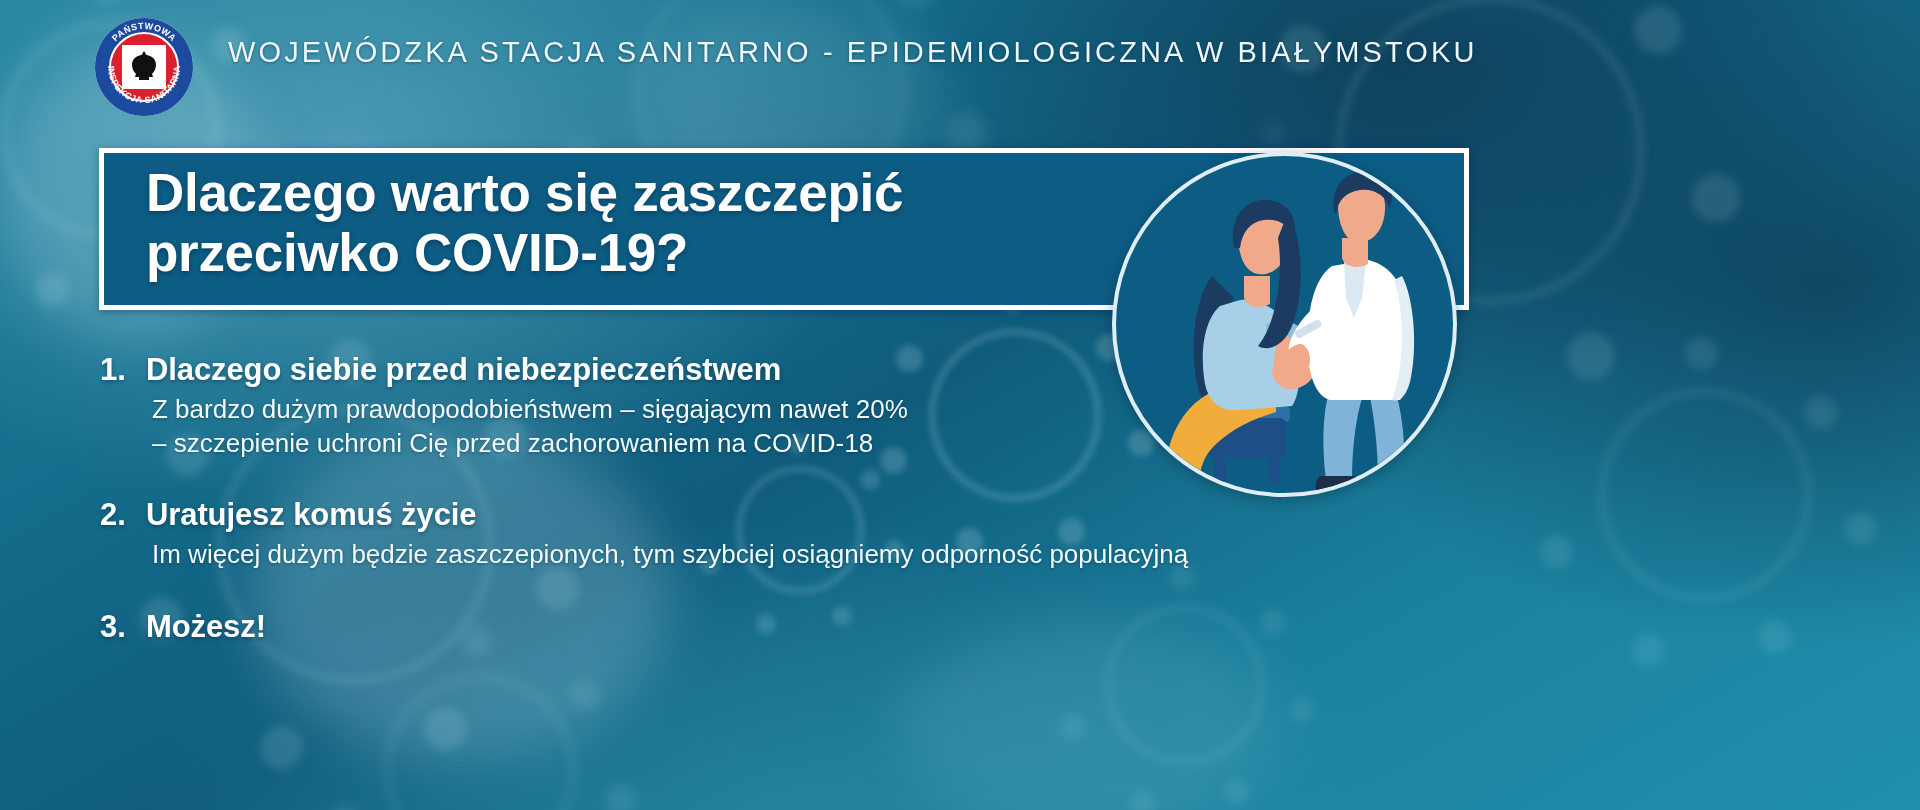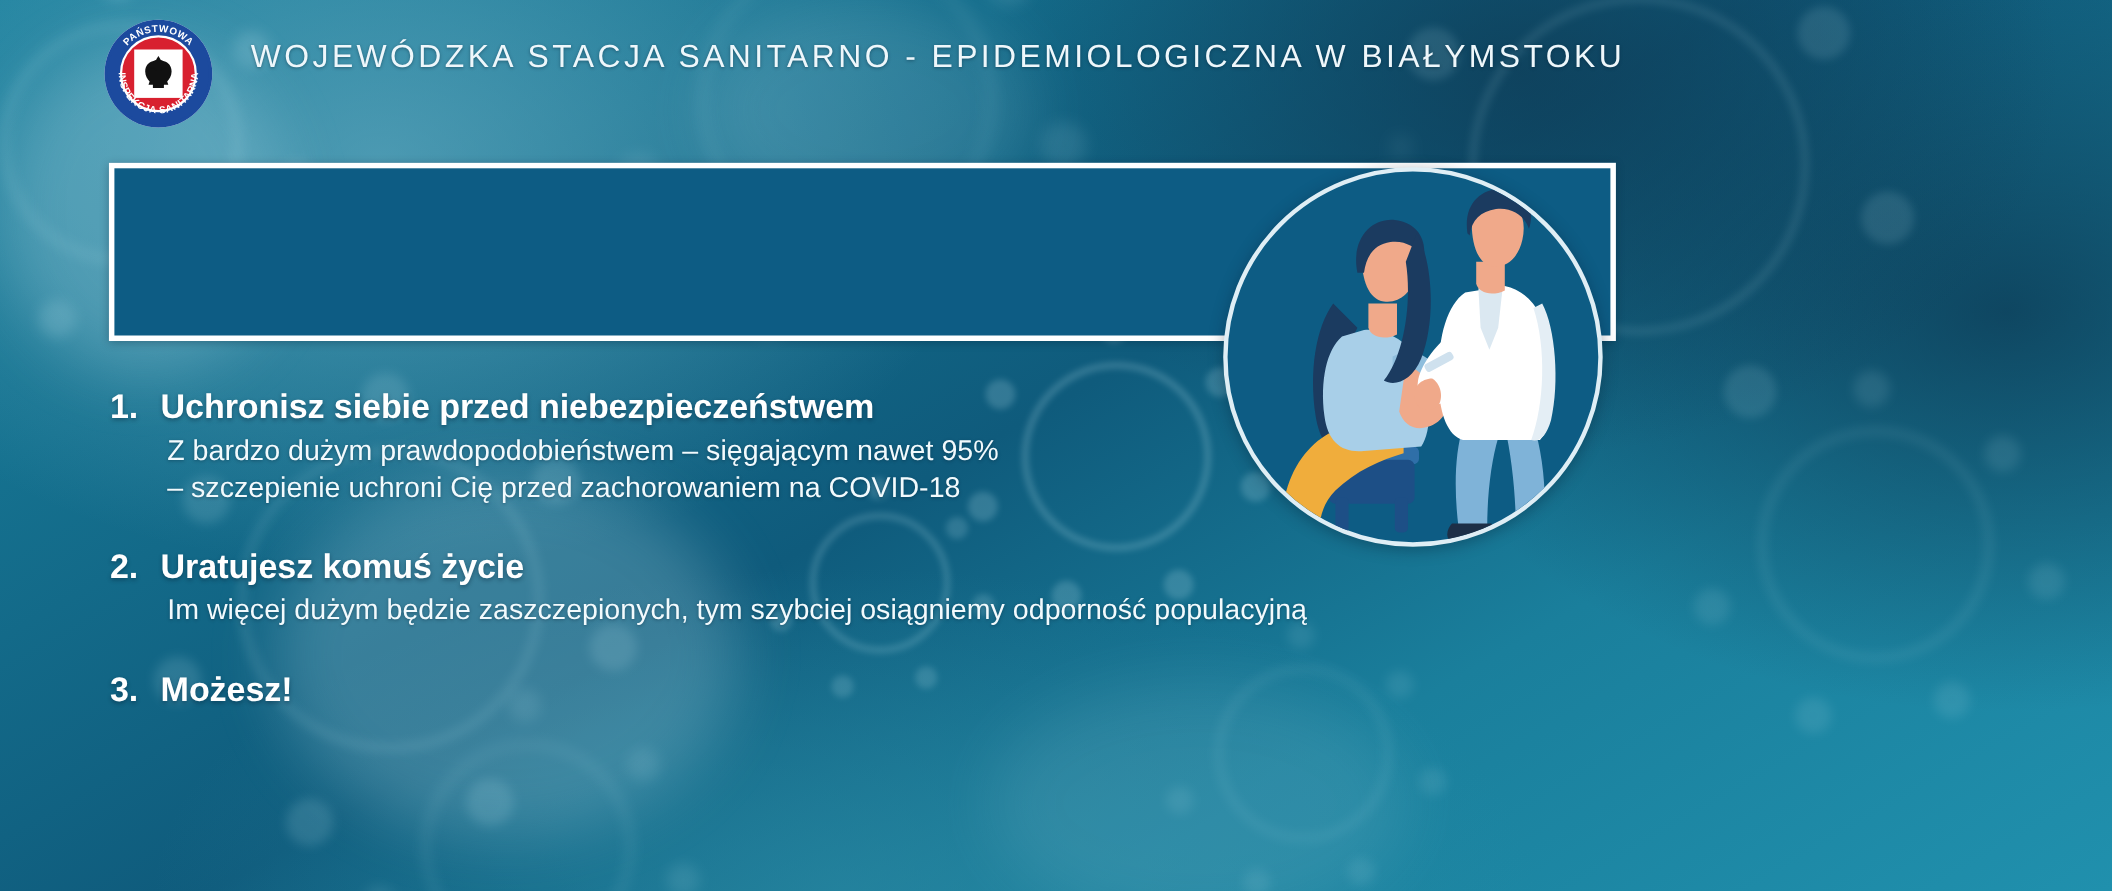--- a/index.html
+++ b/index.html
@@ -277,20 +277,24 @@
         </defs>
         <text><textPath href="#arcTop" startOffset="50%" text-anchor="middle">PAŃSTWOWA</textPath></text>
         <text><textPath href="#arcBot" startOffset="50%" text-anchor="middle">INSPEKCJA SANITARNA</textPath></text>
       </svg>
     </div>
 
     <div class="header-title">WOJEWÓDZKA STACJA SANITARNO - EPIDEMIOLOGICZNA W BIAŁYMSTOKU</div>
   </div>
 
   <div class="title-box"></div>
+  <div class="title-text">
+    <span class="l1">Dlaczego warto się zaszczepić</span>
+    <span class="l2">przeciwko COVID-19?</span>
+  </div>
 
   <div class="illu">
     <svg viewBox="0 0 345 345">
 
       <rect x="88" y="250" width="86" height="16" rx="5" fill="#2f6fa8"></rect>
       <rect x="92" y="262" width="78" height="40" rx="6" fill="#1d4f86"></rect>
       <rect x="98" y="296" width="12" height="32" rx="4" fill="#1d4f86"></rect>
       <rect x="152" y="296" width="12" height="32" rx="4" fill="#1d4f86"></rect>
 
       <path d="M96 120 C80 142 74 182 80 222 C84 248 96 258 108 252 C100 216 104 168 118 142 Z" fill="#1b3b60"></path>
@@ -336,24 +340,24 @@
 
       <path d="M218 56 C214 28 232 14 252 16 C272 18 280 34 274 52 C270 40 258 32 244 34 C230 36 222 44 220 58 Z" fill="#1b3b60"></path>
     </svg>
   </div>
 
   <div class="list">
 
     <div class="item i1">
       <div class="item-head">
         <span class="item-num">1.</span>
-        <span>Uchronisz siebie przed niebezpieczeństwem</span>
+        <span>Dlaczego siebie przed niebezpieczeństwem</span>
       </div>
       <div class="item-sub">
-        <span>Z bardzo dużym prawdopodobieństwem – sięgającym nawet 95%</span>
+        <span>Z bardzo dużym prawdopodobieństwem – sięgającym nawet 20%</span>
         <span>– szczepienie uchroni Cię przed zachorowaniem na COVID-18</span>
       </div>
     </div>
 
     <div class="item i2">
       <div class="item-head">
         <span class="item-num">2.</span>
         <span>Uratujesz komuś życie</span>
       </div>
       <div class="item-sub">

